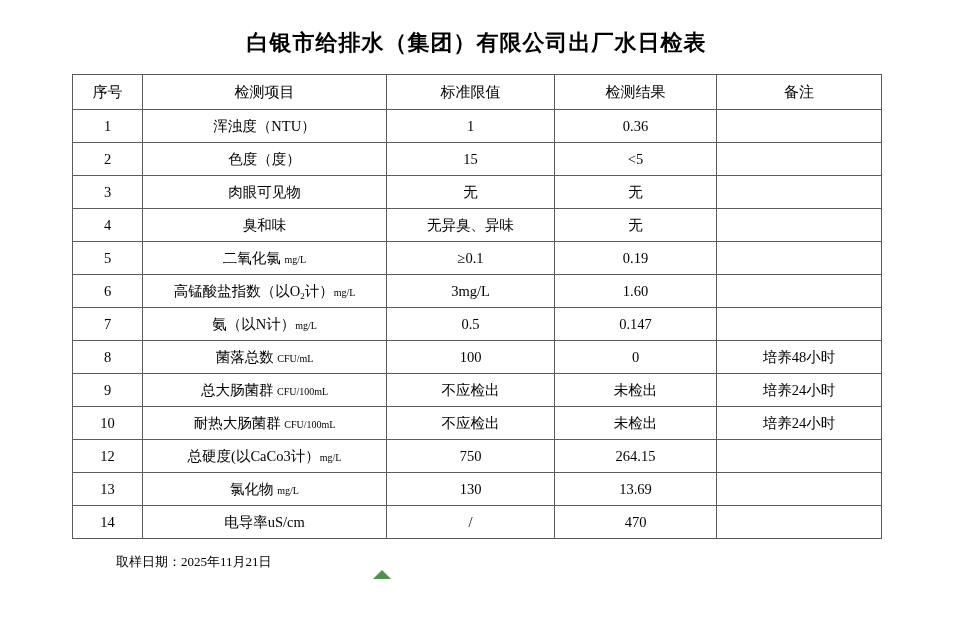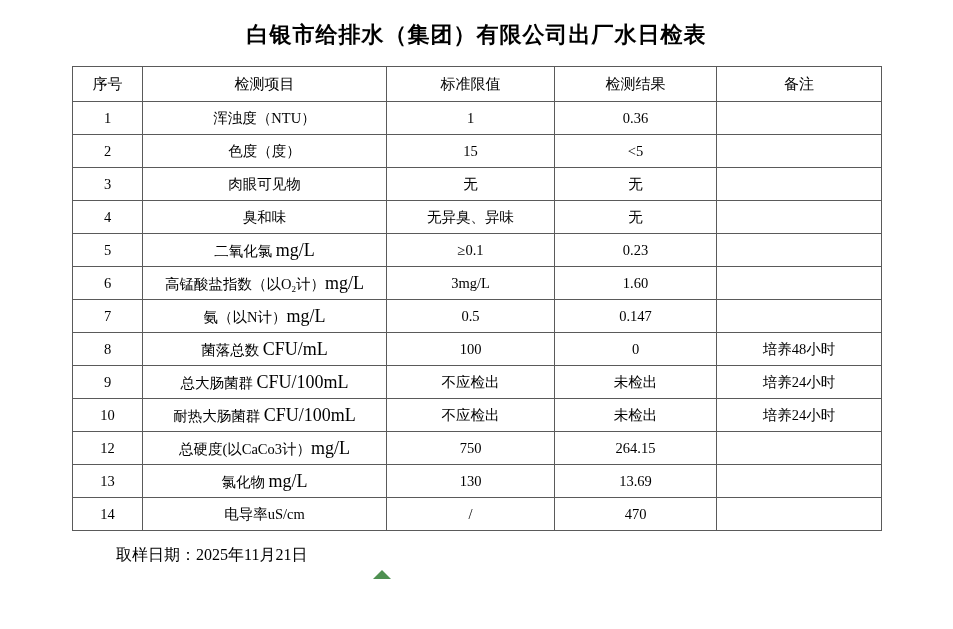--- a/index.html
+++ b/index.html
@@ -18,21 +18,21 @@
     position: relative;
     width: 953px;
     height: 629px;
     box-sizing: border-box;
   }
   .title {
     text-align: center;
     font-size: 22px;
     font-weight: bold;
     letter-spacing: 1px;
-    padding-top: 20px;
+    padding-top: 28px;
     padding-bottom: 16px;
     font-family: "Liberation Serif", "DejaVu Serif", serif;
   }
   .table-wrap {
     padding: 0 72px;
     border-radius: 25px;
   }
   table.report {
     border-collapse: collapse;
     width: 809px;
@@ -52,32 +52,32 @@
     font-weight: normal;
     height: 34px;
     font-size: 15px;
   }
   col.c0 { width: 70px; }
   col.c1 { width: 244px; }
   col.c2 { width: 168px; }
   col.c3 { width: 162px; }
   col.c4 { width: 165px; }
   .unit {
-    font-size: 18px;
+    font-size: 10px;
   }
   sub {
     font-size: 9px;
     vertical-align: baseline;
     position: relative;
     top: 3px;
   }
   .footer {
     display: flex;
     padding: 14px 78px 0 78px;
-    font-size: 16px;
+    font-size: 13px;
   }
   .footer .f-item {
     white-space: nowrap;
   }
   .footer .f1 { flex: 0 0 300px; text-align: left; padding-left: 38px;}
   .footer .f2 { flex: 1 1 auto; text-align: left; padding-left: 18px;}
   .footer .f3 { flex: 0 0 190px; text-align: left; }
   .corner-mark {
     position: absolute;
     left: 373px;
@@ -141,21 +141,21 @@
             <td>4</td>
             <td>臭和味</td>
             <td>无异臭、异味</td>
             <td>无</td>
             <td></td>
           </tr>
           <tr>
             <td>5</td>
             <td>二氧化氯 <span class="unit">mg/L</span></td>
             <td>≥0.1</td>
-            <td>0.23</td>
+            <td>0.19</td>
             <td></td>
           </tr>
           <tr>
             <td>6</td>
             <td>高锰酸盐指数（以O<sub>2</sub>计）<span class="unit">mg/L</span></td>
             <td>3mg/L</td>
             <td>1.60</td>
             <td></td>
           </tr>
           <tr>

